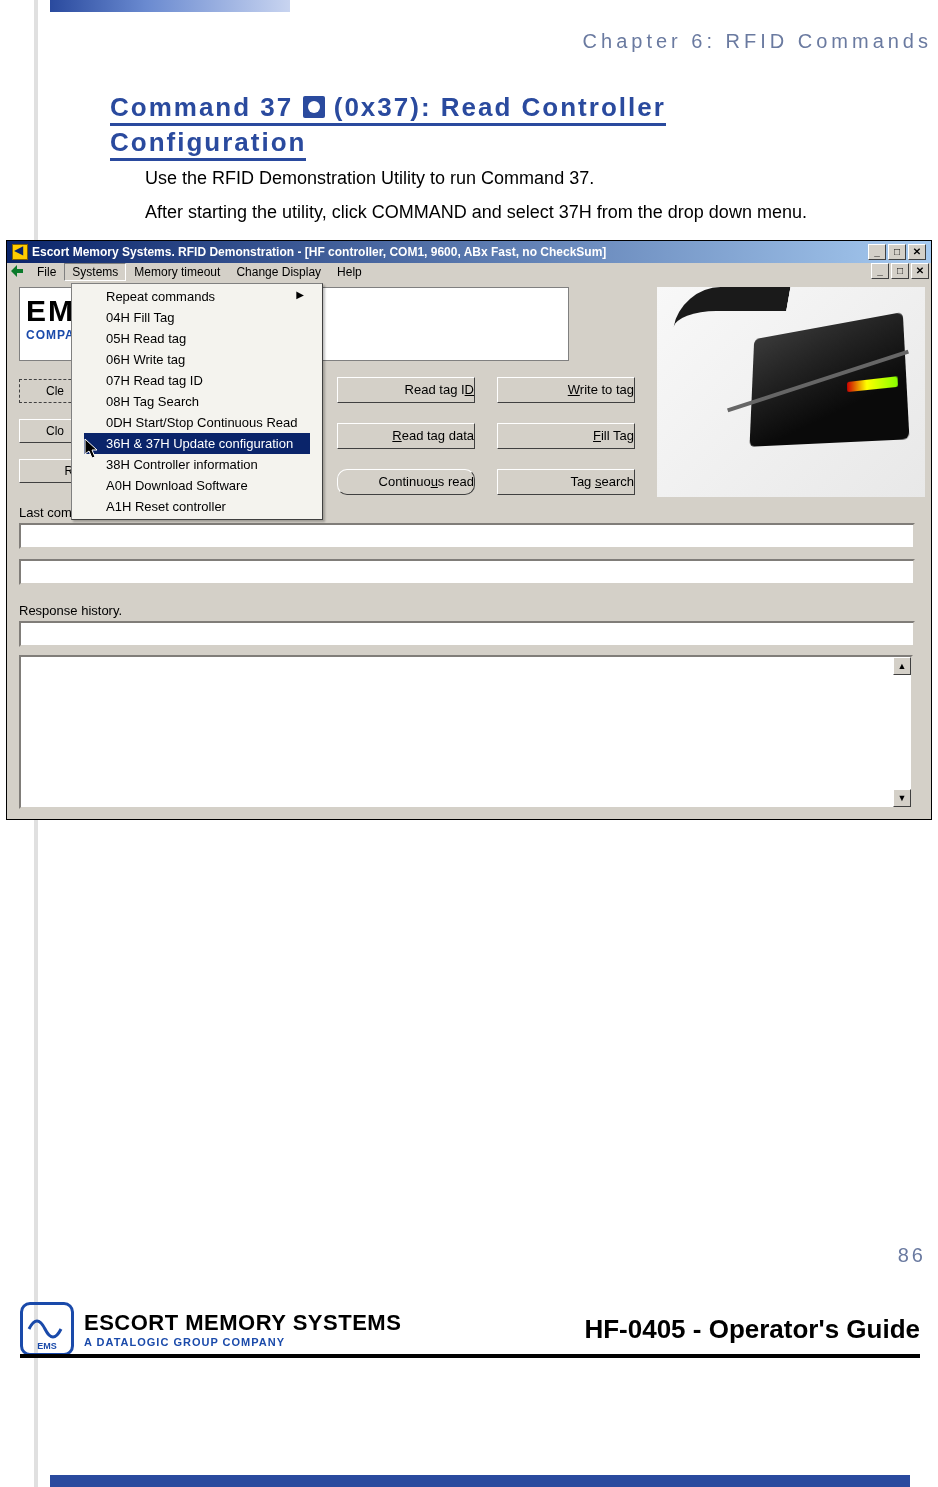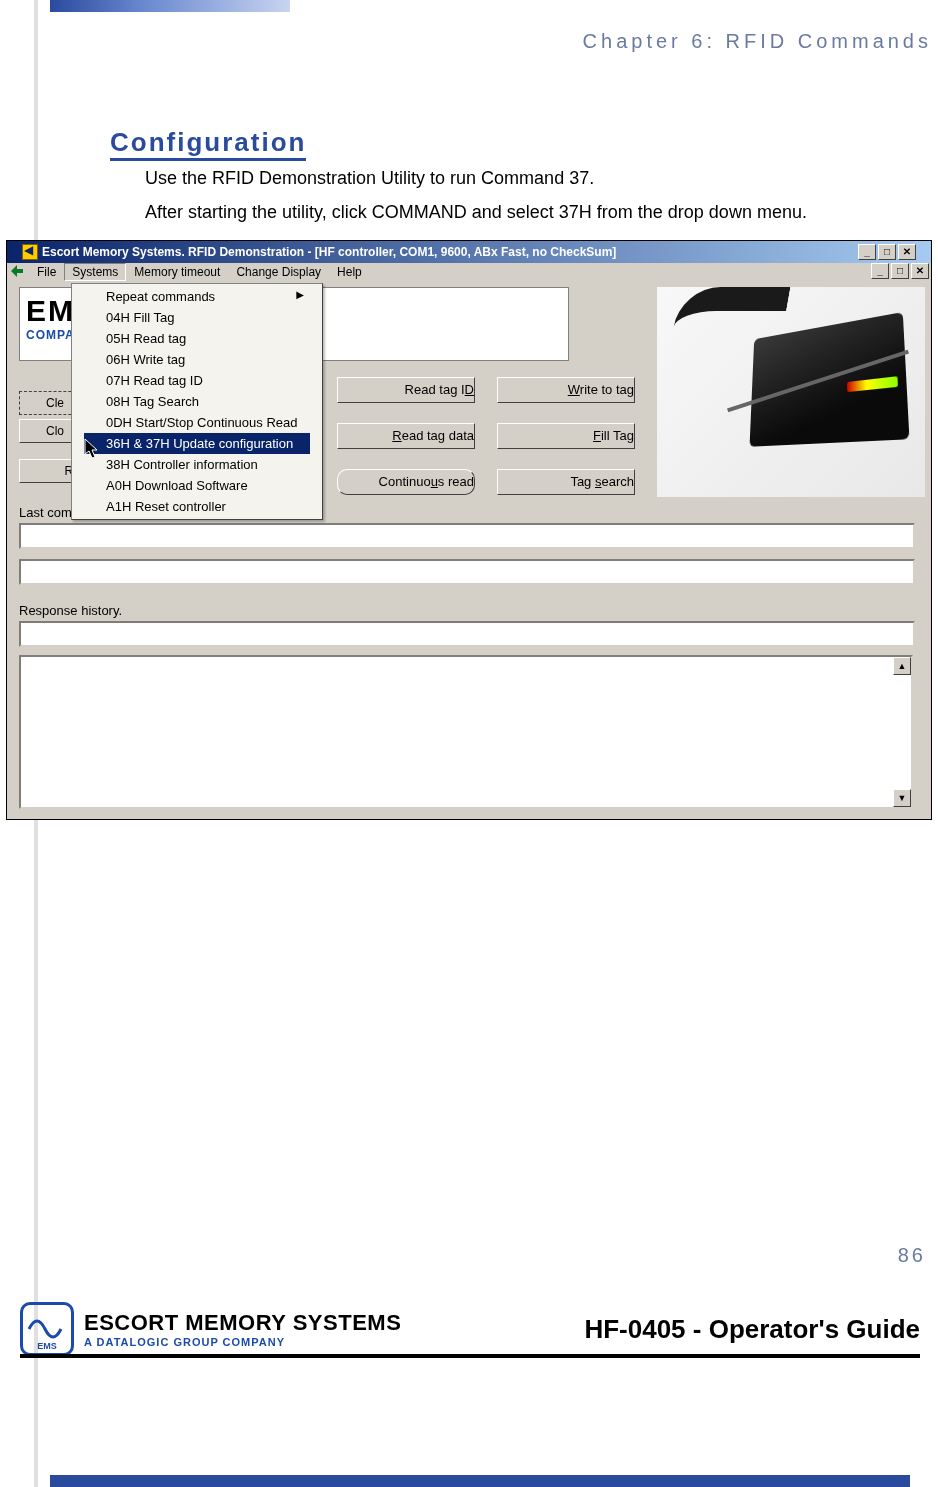--- a/index.html
+++ b/index.html
@@ -63,21 +63,21 @@
     position: absolute;
     top: 240px; left: 6px;
     width: 926px; height: 580px;
     background: #d4d0c8;
     border: 1px solid #000;
   }
   .titlebar {
     height: 22px;
     background: linear-gradient(to right, #0a246a, #a6caf0);
     display: flex; align-items: center;
-    padding: 0 15px;
+    padding: 0 5px;
   }
   .titlebar .tb-icon {
     width: 16px; height: 16px;
     background: #ffcc00;
     border: 1px solid #806000;
     margin-right: 4px;
     position: relative;
   }
   .titlebar .tb-icon::after { content:"◀"; position:absolute; top:-2px; left:1px; font-size:12px; color:#0a246a;}
   .titlebar .tb-text {
@@ -176,21 +176,21 @@
   .side-btn {
     position: absolute;
     width: 72px; height: 24px;
     background: #d4d0c8;
     border: 1px solid #fff;
     border-right-color:#404040; border-bottom-color:#404040;
     font-size: 12px;
     text-align: center; line-height: 22px;
   }
   .side-btn.dashed { border: 1px dashed #404040; }
-  .sb1 { left: 12px; top: 108px; }
+  .sb1 { left: 12px; top: 96px; }
   .sb2 { left: 12px; top: 136px; }
   .sb3 { left: 12px; top: 176px; padding-left: 41px; }
   .mid-btn {
     position: absolute;
     width: 138px; height: 26px;
     background: #d4d0c8;
     border: 1px solid #fff;
     border-right-color:#404040; border-bottom-color:#404040;
     font-size: 13px;
     text-align: right; line-height: 24px;
@@ -322,21 +322,21 @@
 </style>
 </head>
 <body>
 
 <div class="left-stripe"></div>
 <div class="top-bar"></div>
 
 <div class="chapter-title">Chapter 6: RFID Commands</div>
 
 <div class="section-heading">
-  <br>
+  <span class="underline"><span>Command 37 </span><span class="heading-icon"></span><span> (0x37): Read Controller</span></span><br>
   <span class="underline">Configuration</span>
 </div>
 
 <div class="body-text bt1">Use the RFID Demonstration Utility to run Command 37.</div>
 <div class="body-text bt2">After starting the utility, click COMMAND and select 37H from the drop down menu.</div>
 
 <div class="app-window">
 
   <div class="titlebar">
     <div class="tb-icon"></div>

